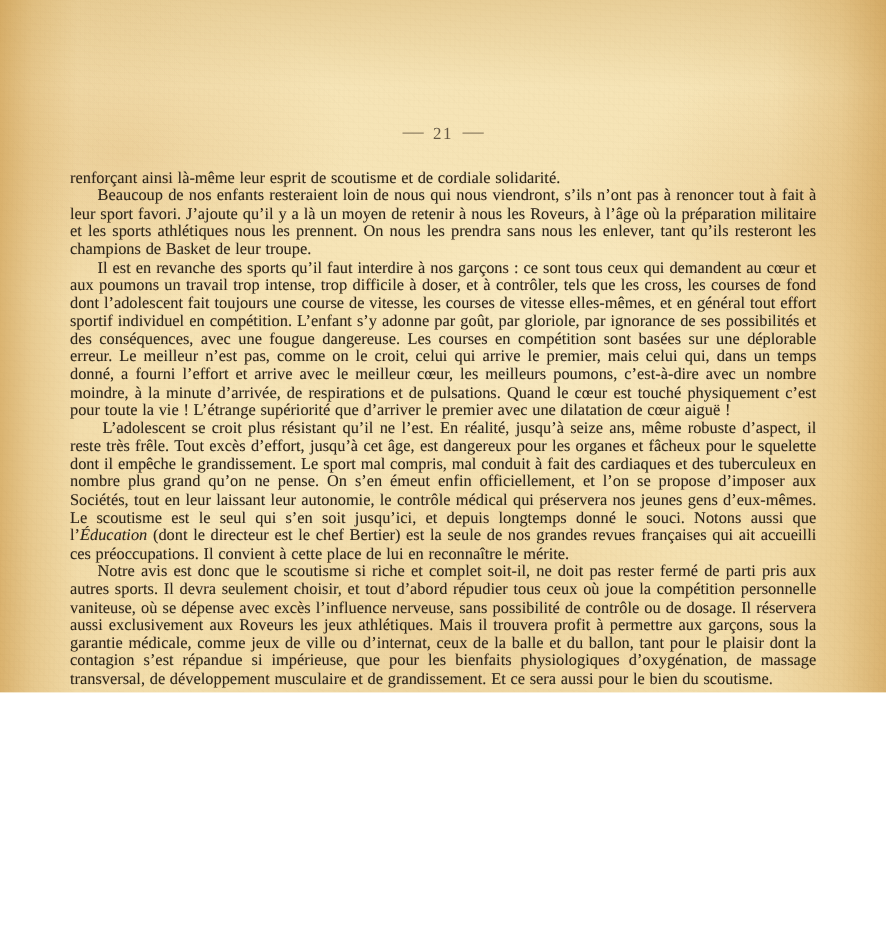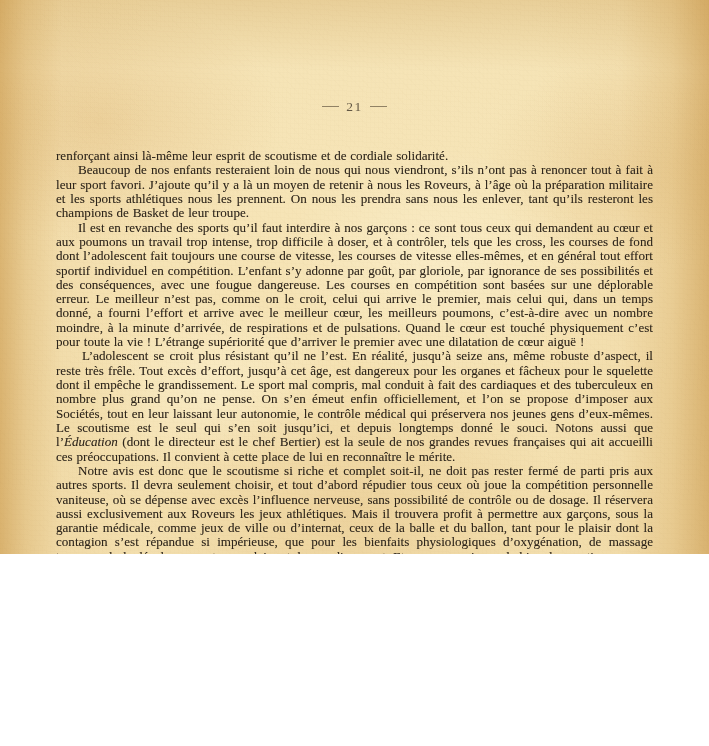--- a/index.html
+++ b/index.html
@@ -96,21 +96,21 @@
   }
   .folio .num {
     display: inline-block;
     padding: 0 7px;
     font-size: 13.5px;
   }
 
   
   .body {
     position: absolute;
-    top: 149px;
+    top: 135px;
     left: 56px;
     width: 597px;
   }
 
   p.para {
     margin: 0;
     text-align: justify;
     text-align-last: left;
     font-size: 13.1px;
     line-height: 14.32px;

